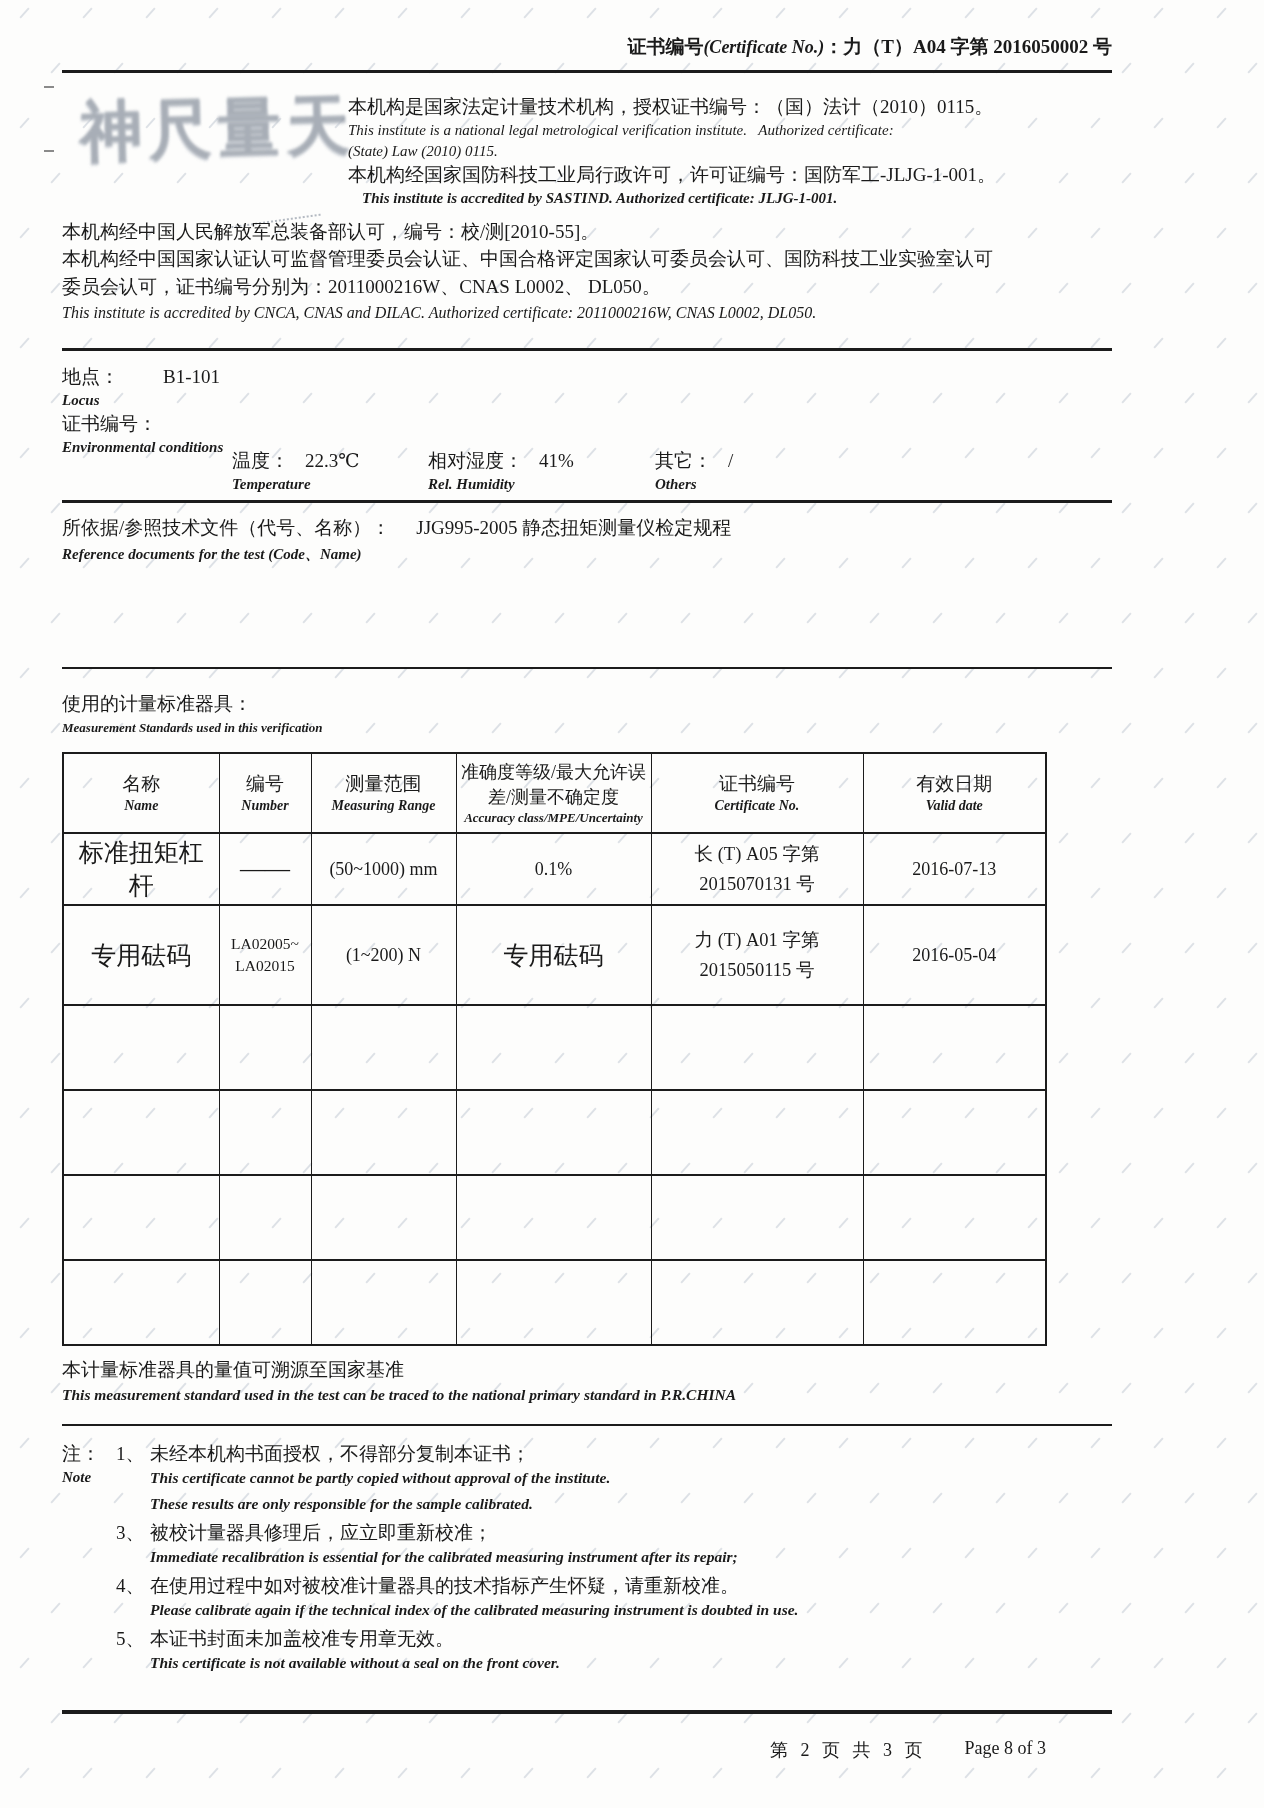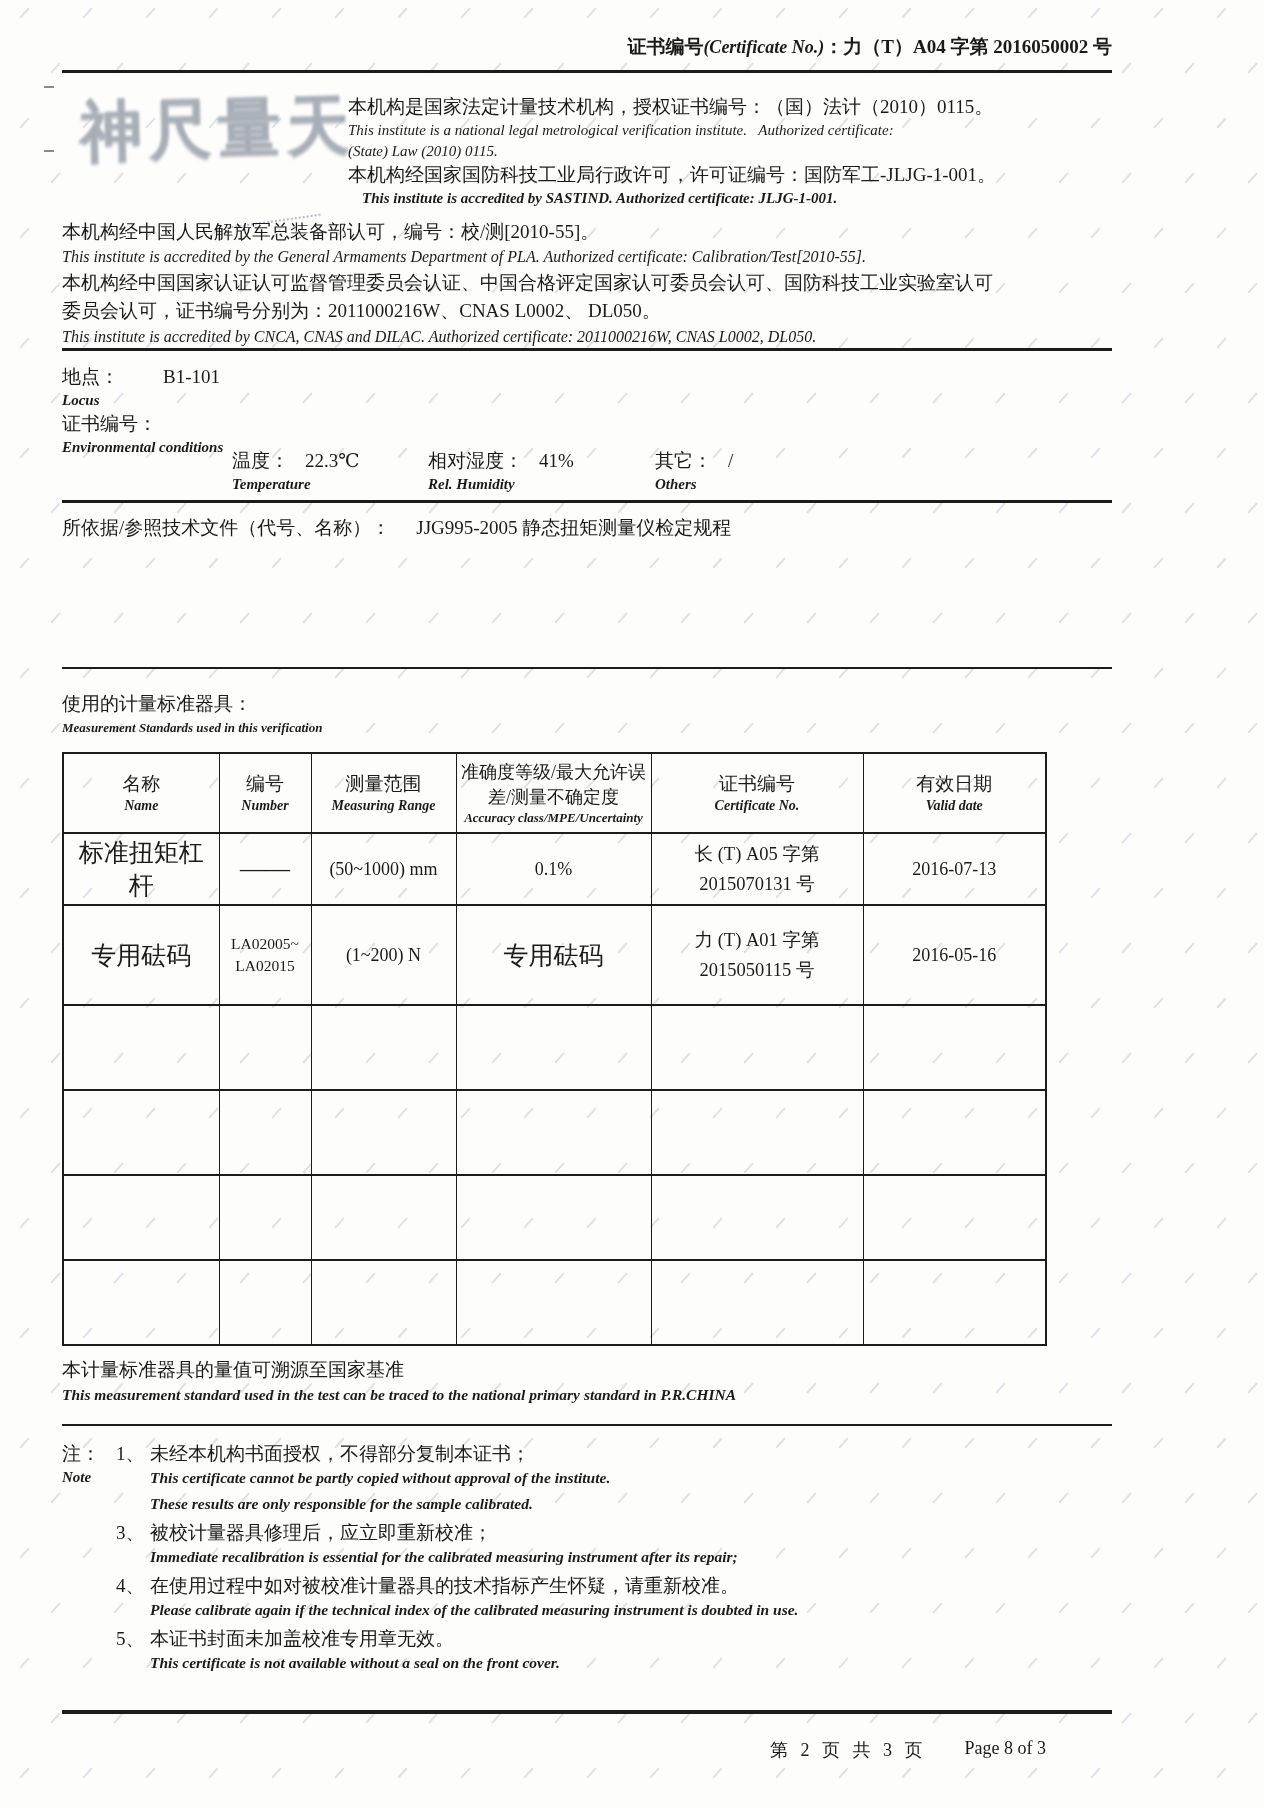--- a/index.html
+++ b/index.html
@@ -777,21 +777,20 @@
   <div id="acc-right">
     <div class="cn-line">本机构是国家法定计量技术机构，授权证书编号：（国）法计（2010）0115。</div>
     <div class="en-line pre">This institute is a national legal metrological verification institute.&nbsp;&nbsp;&nbsp;Authorized certificate:
 (State) Law (2010) 0115.</div>
     <div class="cn-line">本机构经国家国防科技工业局行政许可，许可证编号：国防军工-JLJG-1-001。</div>
     <div class="en-line ind">This institute is accredited by SASTIND. Authorized certificate: JLJG-1-001.</div>
   </div>
 
   <div id="acc-full">
     <div class="cn-line">本机构经中国人民解放军总装备部认可，编号：校/测[2010-55]。</div>
-    <div class="en-line">This institute is accredited by the General Armaments Department of PLA. Authorized certificate: Calibration/Test[2010-55].</div>
     <div class="cn-wrap pre">本机构经中国国家认证认可监督管理委员会认证、中国合格评定国家认可委员会认可、国防科技工业实验室认可
 委员会认可，证书编号分别为：2011000216W、CNAS L0002、 DL050。</div>
     <div class="en-line">This institute is accredited by CNCA, CNAS and DILAC. Authorized certificate: 2011000216W, CNAS L0002, DL050.</div>
   </div>
 
   <div class="hr" id="rule-2"></div>
 
   <div id="loc-block">
     <div class="cn">
       <span>地点：</span><span class="loc-val">B1-101</span>
@@ -821,20 +820,21 @@
       <div class="bi env-lab-en">Others</div>
     </div>
   </div>
 
   <div class="hr" id="rule-3"></div>
 
   <div id="ref-block">
     <div class="cn">
       <span>所依据/参照技术文件（代号、名称）：</span><span class="ref-val">JJG995-2005 静态扭矩测量仪检定规程</span>
     </div>
+    <div class="bi lab-en">Reference documents for the test (Code、Name)</div>
   </div>
 
   <div class="hr" id="rule-4"></div>
 
   <div id="standards-title">
     <div class="cn">使用的计量标准器具：</div>
     <div class="bi lab-en">Measurement Standards used in this verification</div>
   </div>
 
   <table id="std-table">
@@ -885,21 +885,21 @@
         <td><span class="cell-md">2016-07-13</span></td>
       </tr>
       <tr class="r2">
         <td><span class="cell-cn">专用砝码</span></td>
         <td><span class="cell-sm pre">LA02005~
 LA02015</span></td>
         <td><span class="cell-md">(1~200) N</span></td>
         <td><span class="cell-cn">专用砝码</span></td>
         <td><span class="cell-cert pre">力 (T) A01 字第
 2015050115 号</span></td>
-        <td><span class="cell-md">2016-05-16</span></td>
+        <td><span class="cell-md">2016-05-04</span></td>
       </tr>
       <tr class="empty-row">
           <td></td>
           <td></td>
           <td></td>
           <td></td>
           <td></td>
           <td></td>
         </tr>
       <tr class="empty-row">

